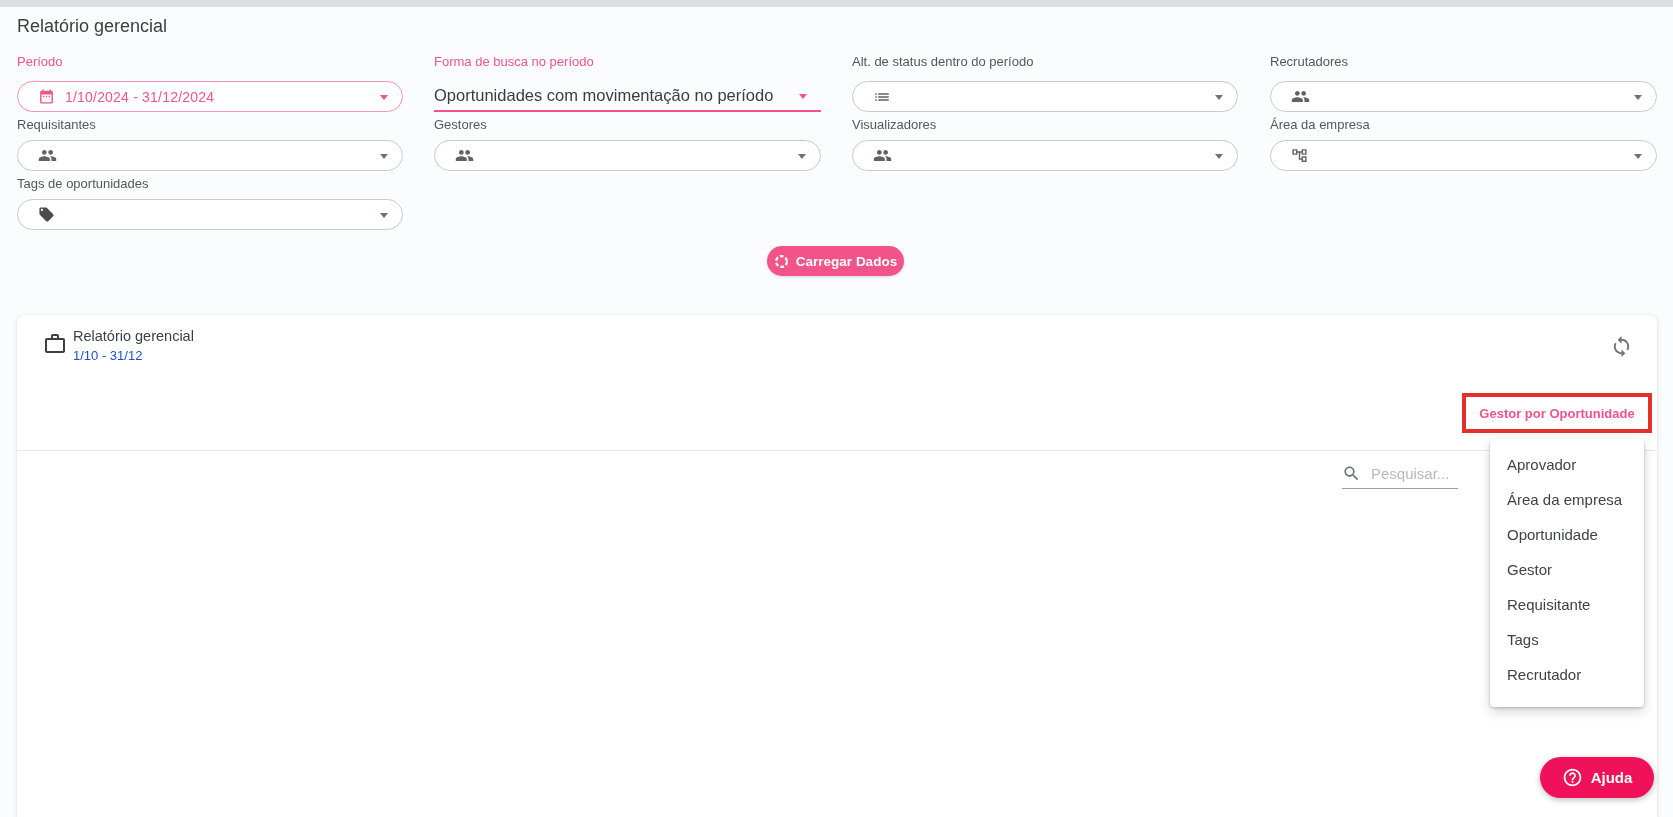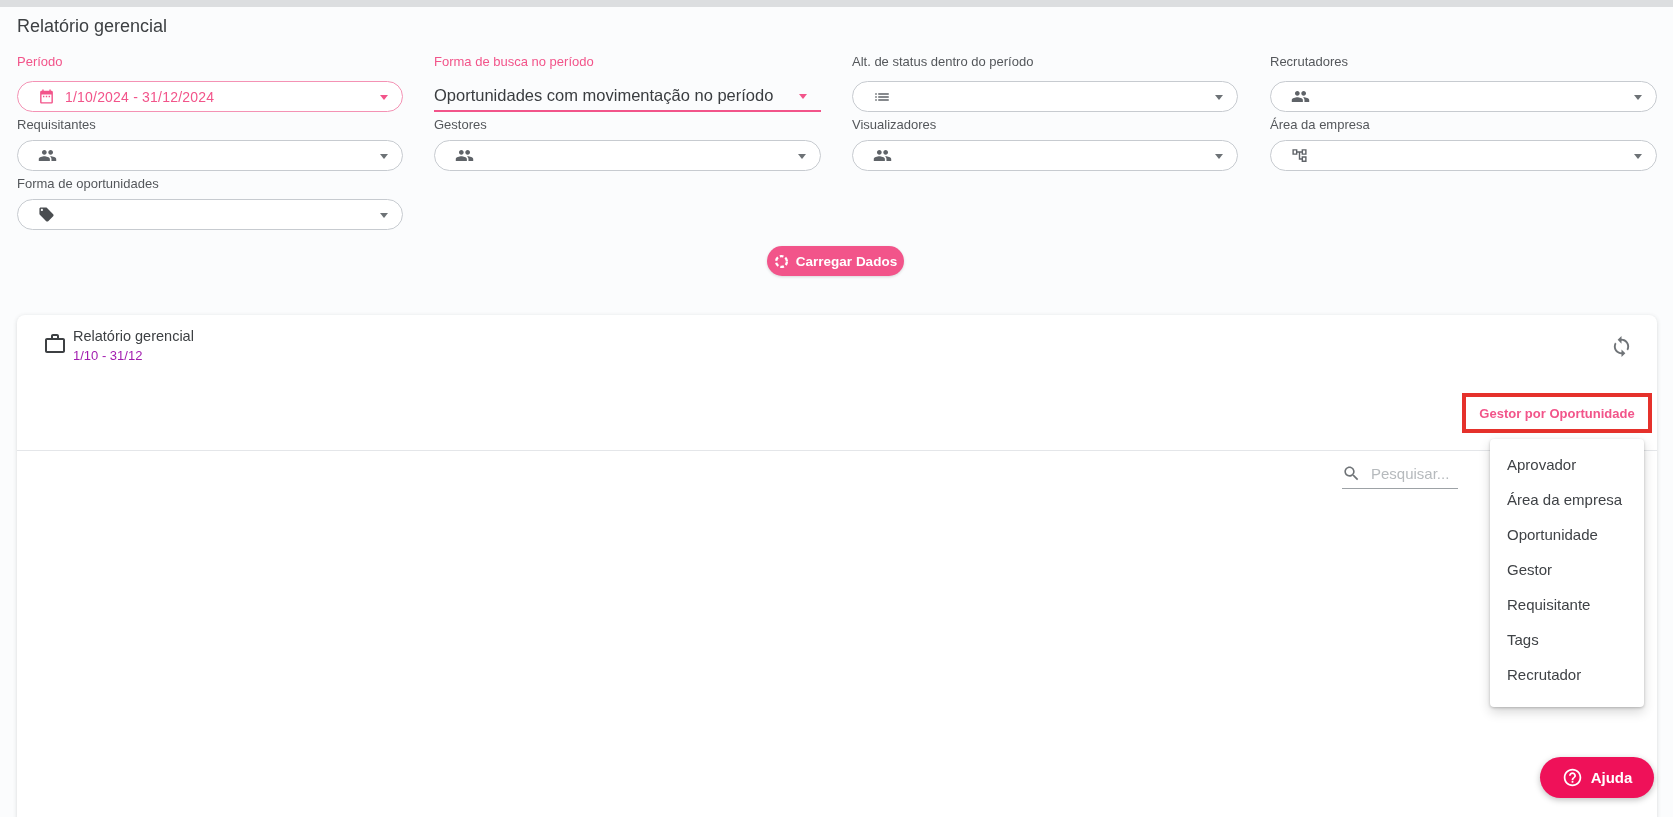--- a/index.html
+++ b/index.html
@@ -24,21 +24,21 @@
   .caret.pink{border-top-color:var(--pink);}
   .usel{position:absolute;height:31px;box-sizing:border-box;border-bottom:2px solid var(--pink);
         display:flex;align-items:center;cursor:pointer;background:transparent;}
   .usel .val{font-size:16.5px;color:#3a3d40;white-space:nowrap;}
   .load-btn{position:absolute;left:767px;top:246px;width:137px;height:30px;border-radius:15px;border:none;
         background:var(--pink);color:#fff;font-family:inherit;font-size:13.5px;font-weight:700;
         display:flex;align-items:center;justify-content:center;gap:7px;cursor:pointer;box-shadow:0 1px 3px rgba(0,0,0,.15);}
   .card{position:absolute;left:17px;top:315px;width:1640px;height:510px;background:#fff;
         border-radius:8px;box-shadow:0 1px 4px rgba(60,64,67,.18);}
   .card-title{position:absolute;left:56px;top:13px;font-size:14.5px;color:#3d4043;}
-  .card-sub{position:absolute;left:56px;top:33px;font-size:13px;color:#a21caf;}
+  .card-sub{position:absolute;left:56px;top:33px;font-size:13px;color:#1d4ed8;}
   .hdr-divider{position:absolute;left:0;top:135px;width:100%;height:1px;background:#e4e6e9;}
   .ann-box{position:absolute;left:1445px;top:78px;width:190px;height:40px;box-sizing:border-box;
         border:4px solid var(--ann-red);display:flex;align-items:center;justify-content:center;}
   .group-btn{font-size:13px;font-weight:700;color:var(--pink);white-space:nowrap;cursor:pointer;background:none;border:none;font-family:inherit;}
   .search{position:absolute;left:1325px;top:143px;width:116px;height:30px;display:flex;align-items:center;
         border-bottom:1px solid #9da2a6;}
   .search input{border:none;outline:none;width:82px;margin-left:8px;font-family:inherit;font-size:15px;color:#0f766e;background:transparent;}
   .search input::placeholder{color:#b6babd;}
   .menu{position:absolute;left:1490px;top:439px;width:154px;height:252px;background:#fff;border-radius:4px;z-index:20;
         box-shadow:0 1px 3px rgba(0,0,0,.22),0 5px 12px rgba(0,0,0,.16);padding:8px 0;box-sizing:content-box;}
@@ -129,21 +129,21 @@
 
   <div class="pill" style="left:1270px;top:140px;width:387px">
     <span class="icn">
       <svg width="17" height="17" viewBox="0 0 24 24" fill="#5f6368">
           <path d="M22 11V3h-7v3H9V3H2v8h7V8h2v10h4v3h7v-8h-7v3h-2V8h2v3h7zM7 9H4V5h3v4zm10 6h3v4h-3v-4zm0-10h3v4h-3V5z"></path>
         </svg>
     </span>
     <span class="caret"></span>
   </div>
 
-  <div class="flabel" style="left:17px;top:176px">Forma de oportunidades</div>
+  <div class="flabel" style="left:17px;top:176px">Tags de oportunidades</div>
   <div class="pill" style="left:17px;top:199px;width:386px">
     <span class="icn">
       <svg width="17" height="17" viewBox="0 0 24 24" fill="#4a4d50">
           <path d="M21.41 11.58l-9-9C12.05 2.22 11.55 2 11 2H4c-1.1 0-2 .9-2 2v7c0 .55.22 1.05.59 1.42l9 9c.36.36.86.58 1.41.58.55 0 1.05-.22 1.41-.59l7-7c.37-.36.59-.86.59-1.41 0-.55-.23-1.06-.59-1.42zM5.5 7C4.67 7 4 6.33 4 5.5S4.67 4 5.5 4 7 4.67 7 5.5 6.33 7 5.5 7z"></path>
         </svg>
     </span>
     <span class="caret"></span>
   </div>
 
   <button class="load-btn">

